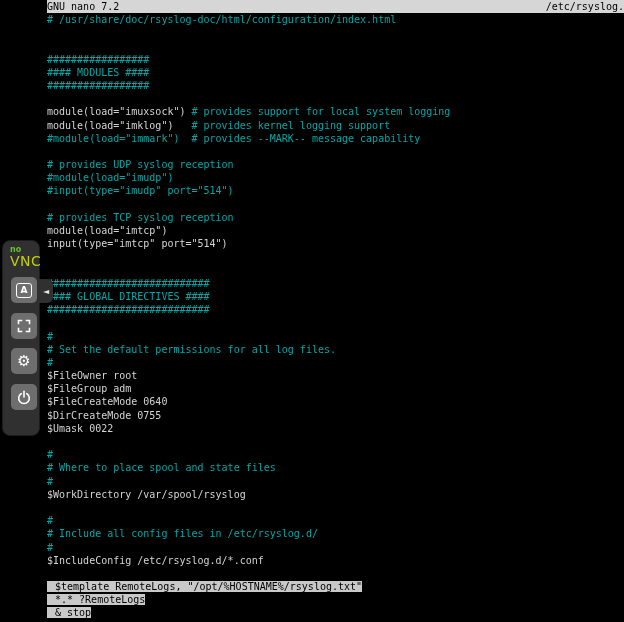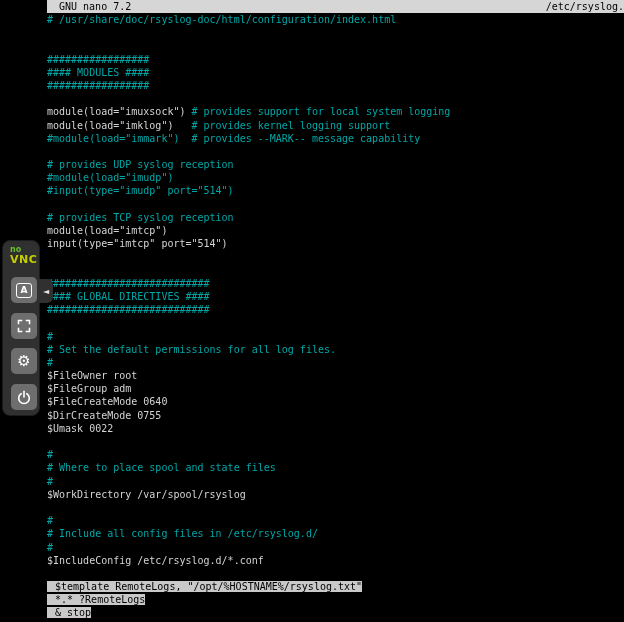--- a/index.html
+++ b/index.html
@@ -9,36 +9,36 @@
   .terminal {
     position:absolute; left:47px; top:0; right:0; bottom:0;
     background:var(--terminal-bg,#000);
     font-family:"DejaVu Sans Mono", monospace;
     font-size:10px; line-height:13.2px;
   }
   .titlebar {
     height:13px; background:var(--titlebar-bg,#d6d6d6); color:var(--titlebar-fg,#000);
     display:flex; justify-content:space-between; white-space:pre; overflow:hidden;
   }
-  .title-app { padding-left:12px; }
+  .title-app { }
   .title-file { text-align:center; }
   .editor { white-space:pre; color:var(--normal,#d4d4d4); }
   .line { height:13.2px; }
   .seg-comment { color:var(--comment,#00a7a7); }
   .seg-normal  { color:var(--normal,#d4d4d4); }
   .line.selected span { background:var(--selection-bg,#c9c9c9); color:var(--selection-fg,#000);padding-left:8px; }
 
   
   .vnc-panel {
-    position:absolute; left:2px; top:240px; width:38px; height:176px;
+    position:absolute; left:2px; top:240px; width:38px; height:196px;
     background:var(--panel-bg,#303030); border:1px solid #1c1c1c; border-radius:8px; z-index:5;
   }
   .vnc-logo { padding:5px 0 0 7px; font-family:"DejaVu Sans", sans-serif; line-height:1.05; }
   .logo-no  { display:block; font-size:8px;  font-weight:bold; color:var(--logo-no,#6abf29); }
-  .logo-vnc { display:block; font-size:11px; font-weight:bold; color:var(--logo-vnc,#c3cf00); letter-spacing:.5px; }
+  .logo-vnc { display:block; font-size:14px; font-weight:normal; color:var(--logo-vnc,#c3cf00); letter-spacing:.5px; }
   .vnc-handle {
     position:absolute; left:36px; top:38px; width:14px; height:24px;
     background:var(--panel-bg,#303030); border-radius:0 6px 6px 0;
     color:#e8e8e8; font-size:8px; font-family:"DejaVu Sans", sans-serif;
     display:flex; align-items:center; justify-content:center; cursor:pointer;
   }
   .vnc-btn {
     position:absolute; left:8px; width:26px; height:26px;
     background:var(--button-bg,#6e6e6e); border:none; border-radius:5px;
     color:#fff; display:flex; align-items:center; justify-content:center;

